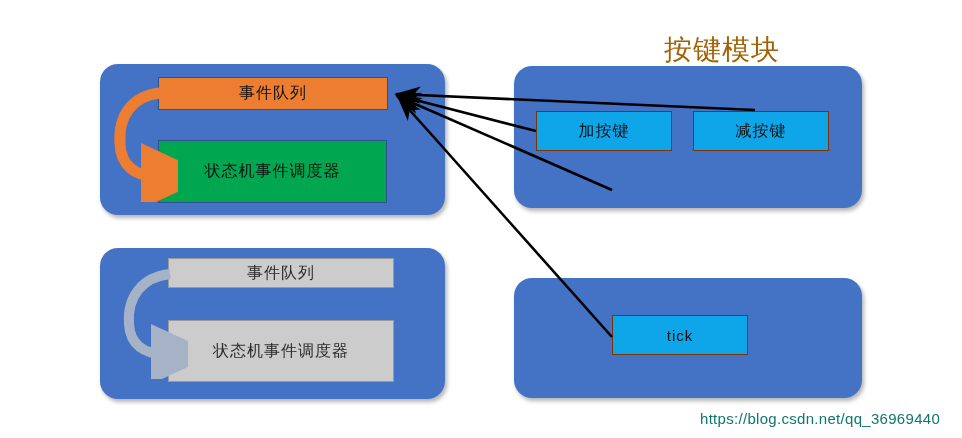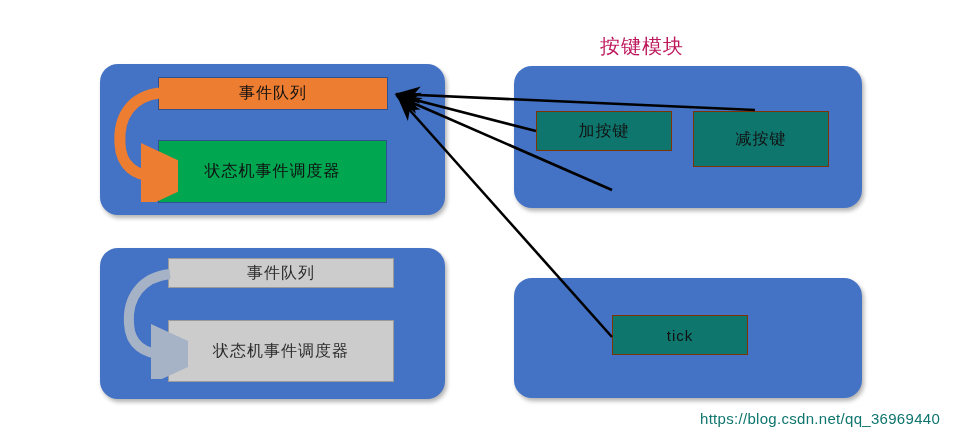--- a/index.html
+++ b/index.html
@@ -12,25 +12,25 @@
   }
   #canvas {
     position: relative;
     width: 962px;
     height: 438px;
     background: #ffffff;
     overflow: hidden;
   }
   .module-title {
     position: absolute;
-    font-size: 20px;
-    color: #be185d;
+    font-size: 28px;
+    color: #a16207;
     letter-spacing: 1px;
     white-space: nowrap;
-    text-align: left;
+    text-align: right;
     line-height: 1;
   }
   .panel {
     position: absolute;
     background: #4472C4;
     border-radius: 18px;
     box-shadow: 2px 3px 4px rgba(0,0,0,0.30);
   }
   .panel.muted {
     background: #4472C4;
@@ -48,21 +48,21 @@
   }
   .node.orange {
     background: #ED7D31;
     border: 1px solid #2F528F;
   }
   .node.green {
     background: #00A650;
     border: 1px solid #2F528F;
   }
   .node.brown {
-    background: #0f766e;
+    background: #0ea5e9;
     border: 1px solid #7F3300;
   }
   .node.gray {
     background: #CCCCCC;
     border: 1px solid #9A9A9A;
     color: #2b2b2b;
   }
   .node.latin {
     font-size: 15px;
   }
@@ -124,21 +124,21 @@
       </marker>
     </defs>
     <path d="M52,20 C24,23 9,43 11,70 C12,91 27,100 45,100" fill="none" stroke="#A6B3C6" stroke-width="10" marker-end="url(#arrowGray)"></path>
   </svg>
 
   <div class="panel" style="left:514px; top:66px; width:348px; height:142px;">
   </div>
 
   <div class="node brown" style="left:536px; top:111px; width:136px; height:40px;">加按键</div>
 
-  <div class="node brown" style="left:693px; top:111px; width:136px; height:56px;">减按键</div>
+  <div class="node brown" style="left:693px; top:111px; width:136px; height:40px;">减按键</div>
 
 
   <div class="panel" style="left:514px; top:278px; width:348px; height:120px;">
   </div>
 
   <div class="node brown latin" style="left:612px; top:315px; width:136px; height:40px;">tick</div>
 
   <svg id="wires" viewBox="0 0 962 438">
     <defs>
       <marker id="arrowBlack" markerWidth="11" markerHeight="11" refX="9.4" refY="3.6" orient="auto">

